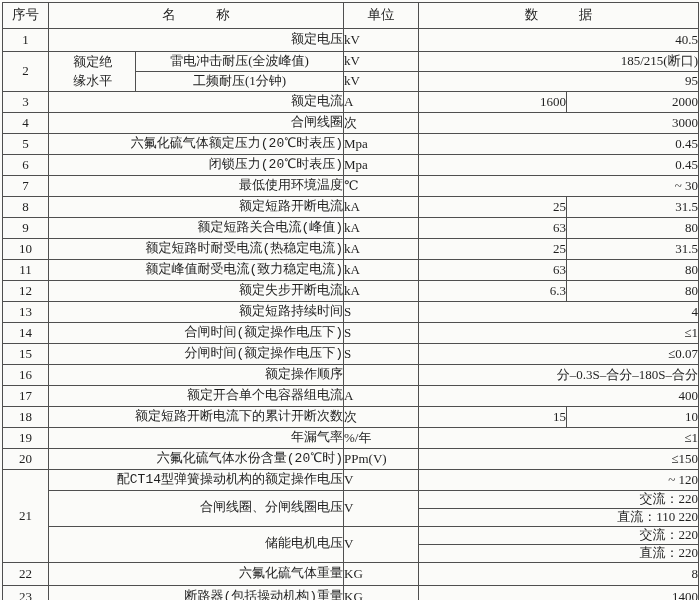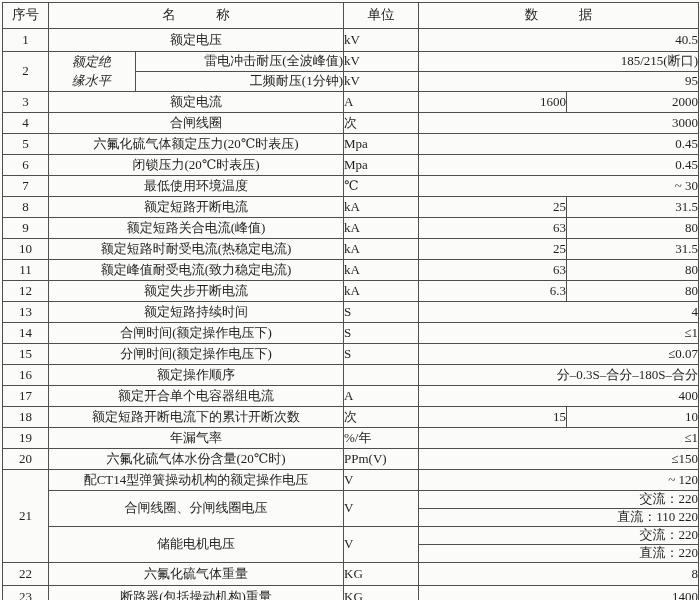--- a/index.html
+++ b/index.html
@@ -20,25 +20,25 @@
   table.spec td{
     border:1px solid #4f4f4f;
     font-size:13px;
     line-height:1.25;
     vertical-align:middle;
     padding:0;
     overflow:hidden;
     white-space:nowrap;
   }
   td.num{text-align:center;}
-  td.nm{text-align:center;padding-left:13px;}
-  td.sub{text-align:right;padding-left:18px;}
+  td.nm{text-align:right;padding-left:13px;font-family:Liberation Mono, monospace;}
+  td.sub{text-align:center;padding-left:18px;}
   td.u{text-align:left;font-size:12.5px;}
   td.d{text-align:right;}
-  td.grp{text-align:left;white-space:normal;font-style:italic;}
+  td.grp{text-align:right;white-space:normal;}
   .grp-inner{width:3.1em;margin:0 auto;white-space:normal;line-height:1.4;}
   tr.hdr td{font-size:13.5px;text-align:center;font-weight:500;}
   tr.h25 td{height:25px;}
   tr.h22 td{height:22px;}
   tr.h19 td{height:19px;}
   tr.h20 td{height:20px;}
   tr.h17 td{height:17px;}
 </style>
 </head>
 <body>

